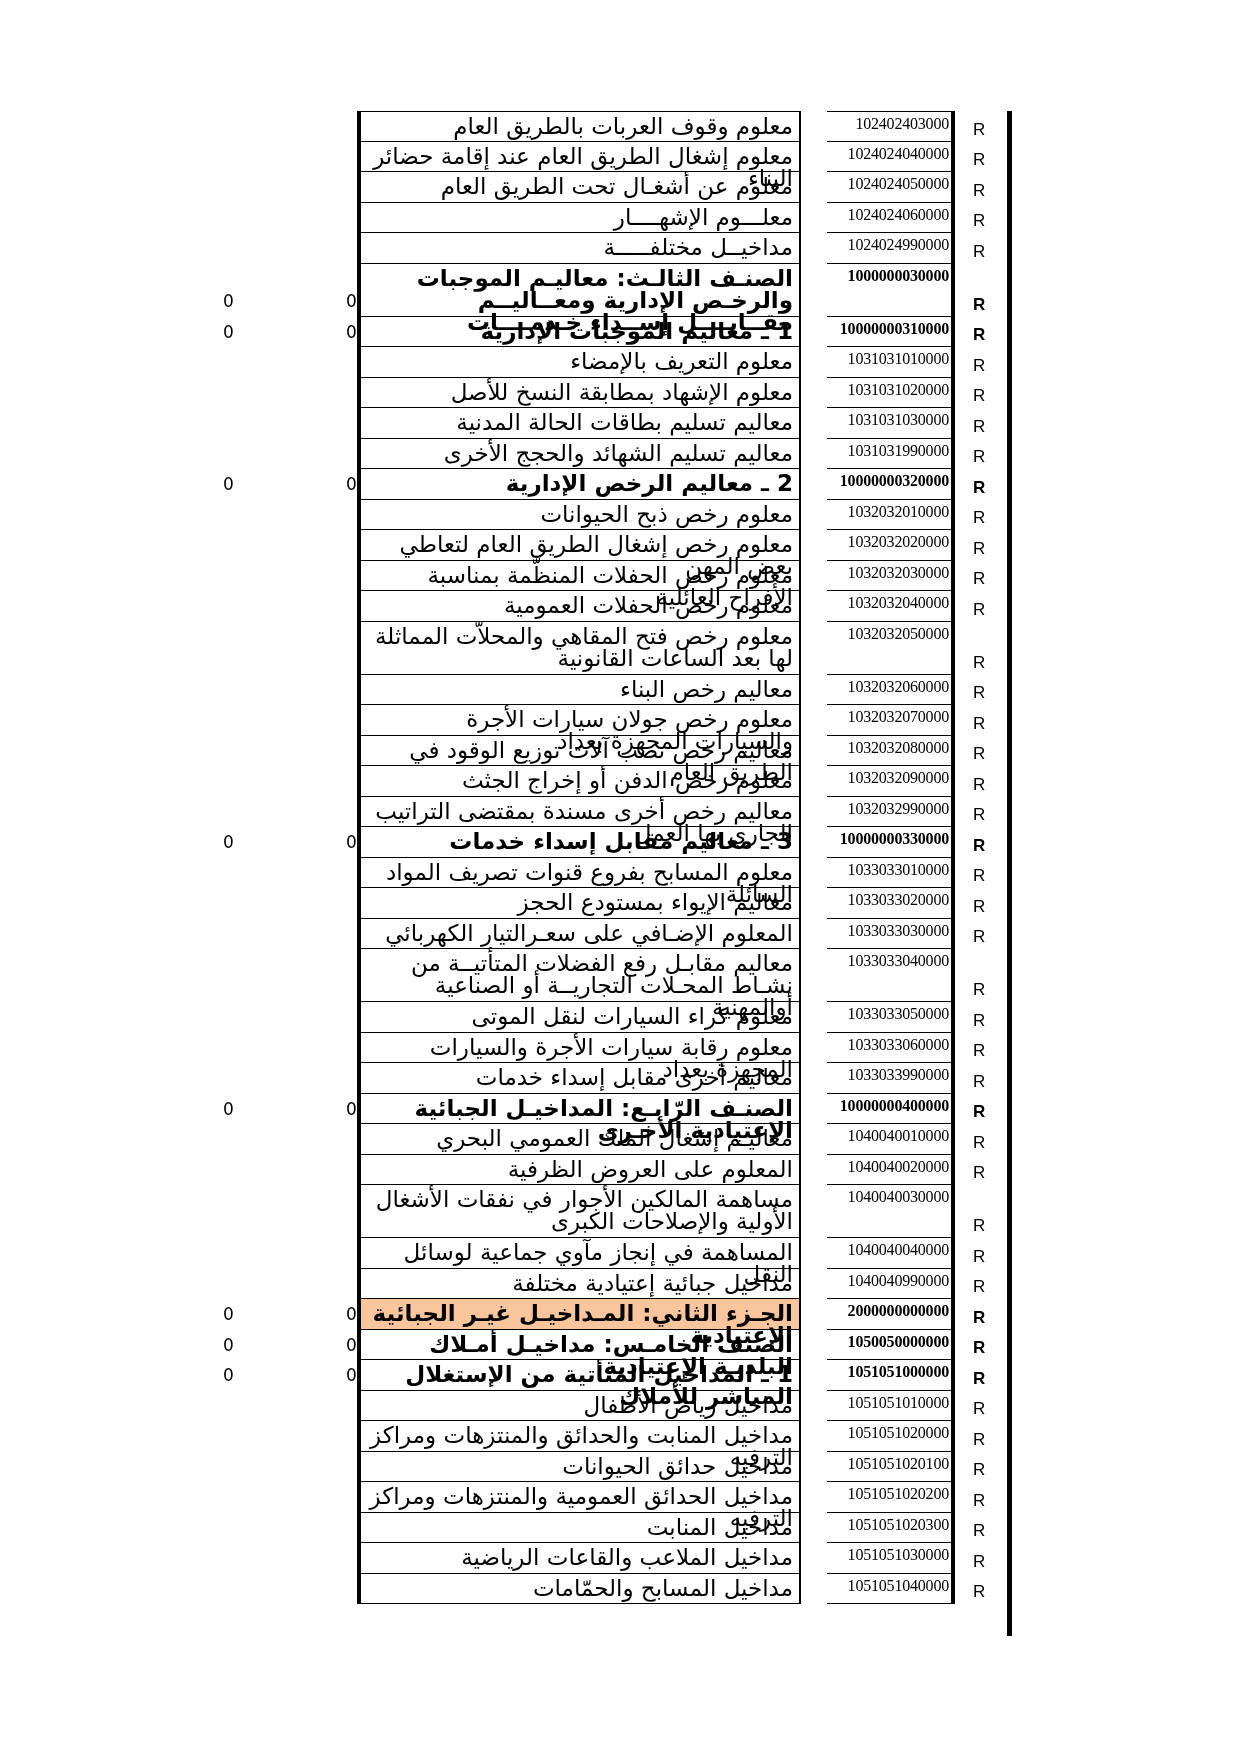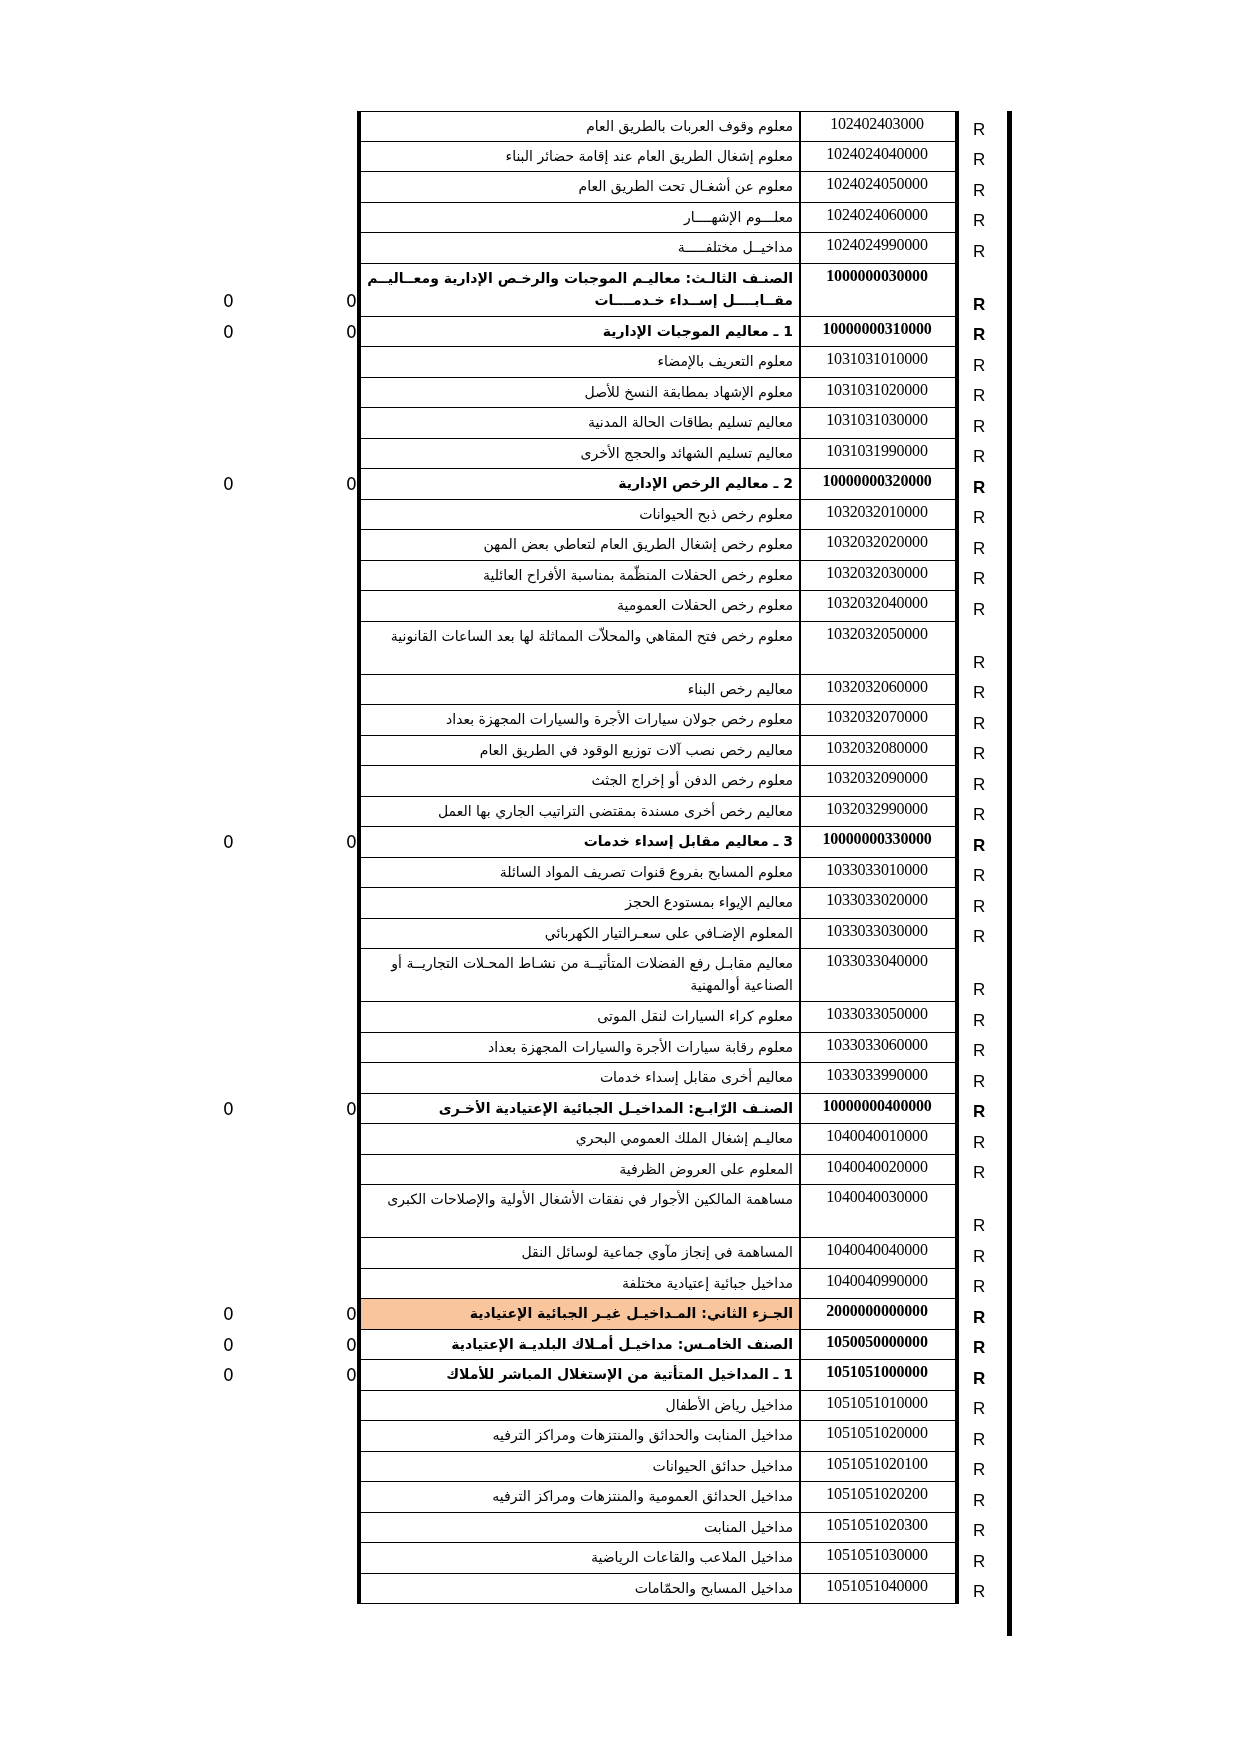--- a/index.html
+++ b/index.html
@@ -8,26 +8,26 @@
   .sheet { position: absolute; left: 0; top: 111px; width: 1241px; }
   .row { position: relative; height: 30.5px; }
   .row.tall { height: 53px; }
   .zero-a, .zero-b { position: absolute; top: 4px; font-size: 17px; line-height: 22px; }
   .zero-a { left: 223px; }
   .zero-b { left: 346px; }
   .row.tall .zero-a, .row.tall .zero-b { top: 26px; }
   .desc { position: absolute; left: 357px; width: 444px; height: 100%;
           box-sizing: border-box; border-left: 4px solid #000; border-right: 2px solid #000;
           border-bottom: 1.5px solid #000; direction: rtl; text-align: right;
-          font-size: 14px; line-height: 22px; padding: 3px 6px 0 6px; white-space: normal;
+          font-size: 23px; line-height: 22px; padding: 3px 6px 0 6px; white-space: normal;
           overflow: visible; }
   .desc.indent { }
-  .code { position: absolute; left: 801px; width: 158px; height: 100%;
+  .code { position: absolute; left: 827px; width: 128px; height: 100%;
           box-sizing: border-box; border-right: 4px solid #000; border-bottom: 1.5px solid #000;
-          text-align: center; font-family: "Liberation Serif", serif; font-size: 16px;
+          text-align: right; font-family: "Liberation Serif", serif; font-size: 16px;
           line-height: 20px; padding: 2px 2px 0 0; letter-spacing: -0.2px; }
   .rmark { position: absolute; left: 973px; bottom: 2px; font-family: "Liberation Sans", sans-serif;
            font-size: 17px; line-height: 20px; }
   .row.bold .desc, .row.bold .code, .row.bold .rmark { font-weight: bold; }
   .row.highlight .desc { background: #f9c59d; }
   .first .desc, .first .code { border-top: 1.5px solid #000; }
   .right-rule { position: absolute; left: 1007px; top: 111px; width: 5px; height: 1525px; background: #000; }
 </style>
 </head>
 <body>

